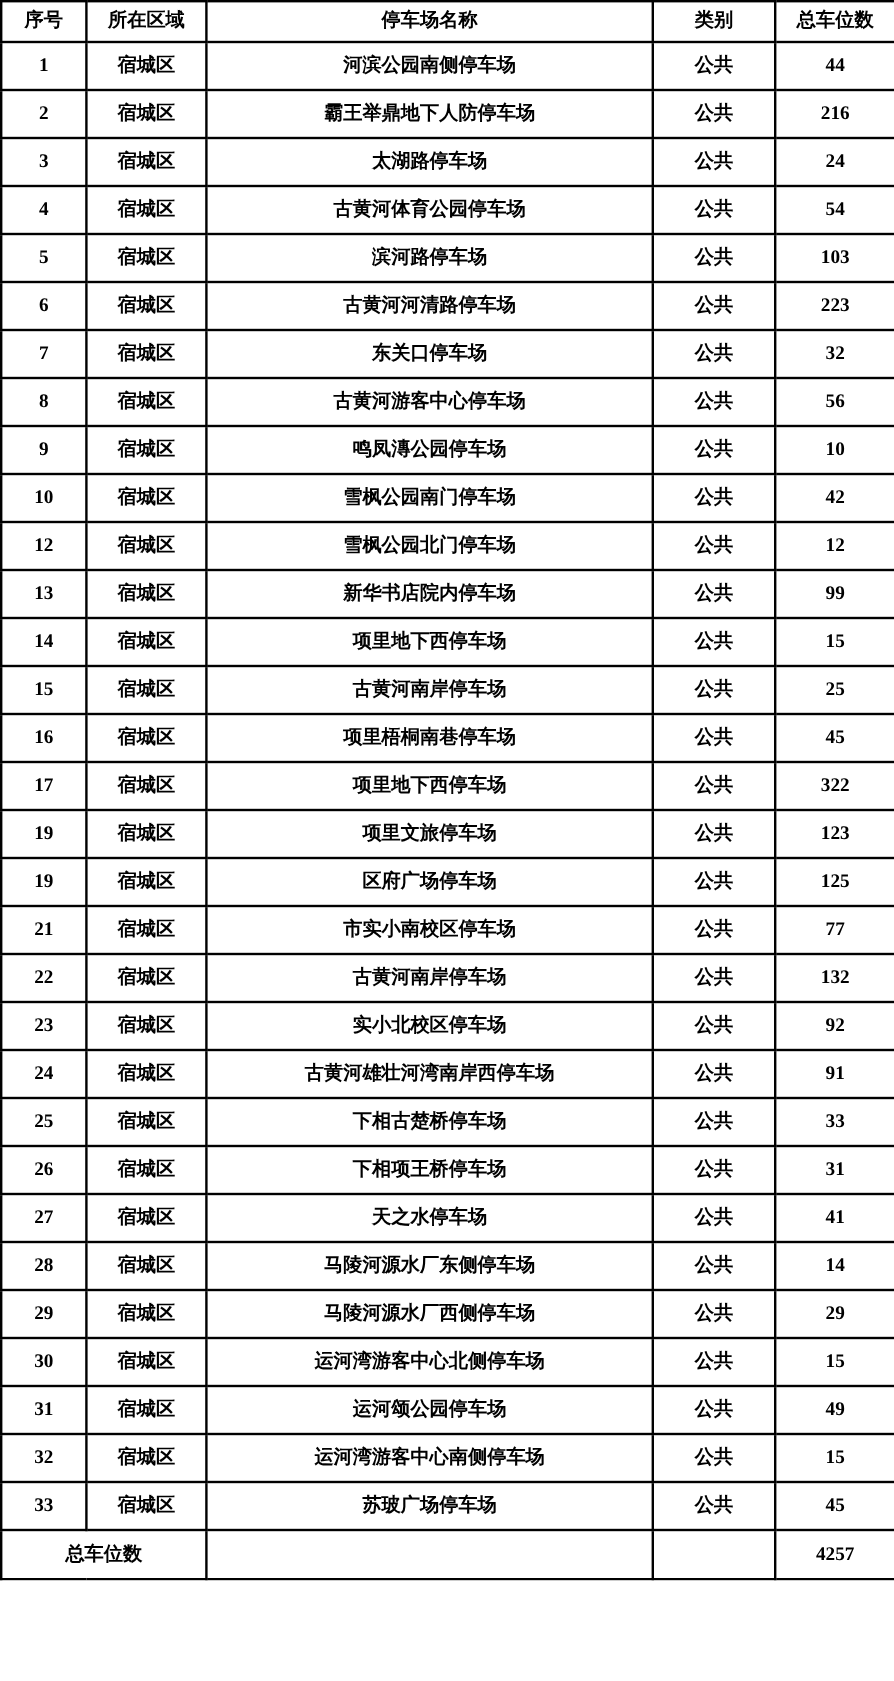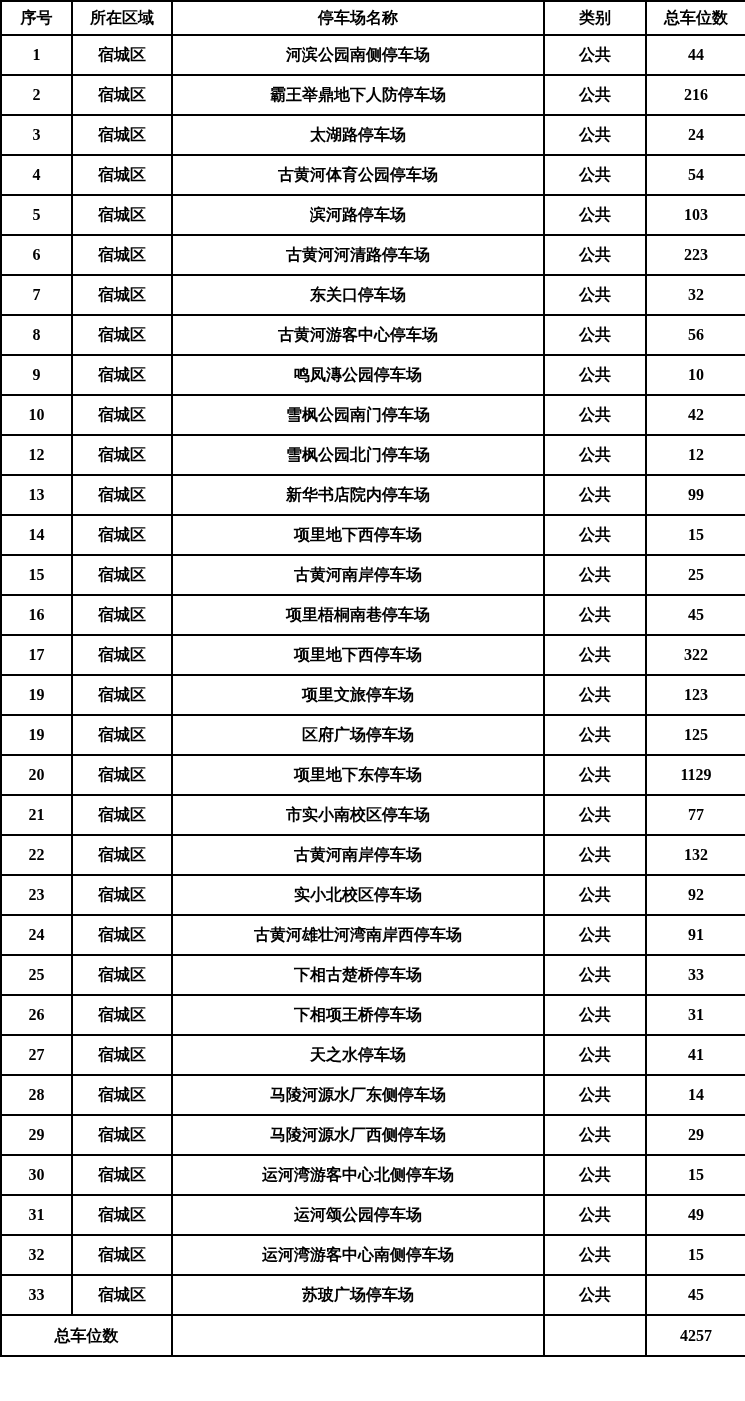--- a/index.html
+++ b/index.html
@@ -188,27 +188,20 @@
         <td>123</td>
       </tr>
       <tr>
         <td>19</td>
         <td>宿城区</td>
         <td>区府广场停车场</td>
         <td>公共</td>
         <td>125</td>
       </tr>
       <tr>
-        <td>20</td>
-        <td>宿城区</td>
-        <td>项里地下东停车场</td>
-        <td>公共</td>
-        <td>1129</td>
-      </tr>
-      <tr>
         <td>21</td>
         <td>宿城区</td>
         <td>市实小南校区停车场</td>
         <td>公共</td>
         <td>77</td>
       </tr>
       <tr>
         <td>22</td>
         <td>宿城区</td>
         <td>古黄河南岸停车场</td>

